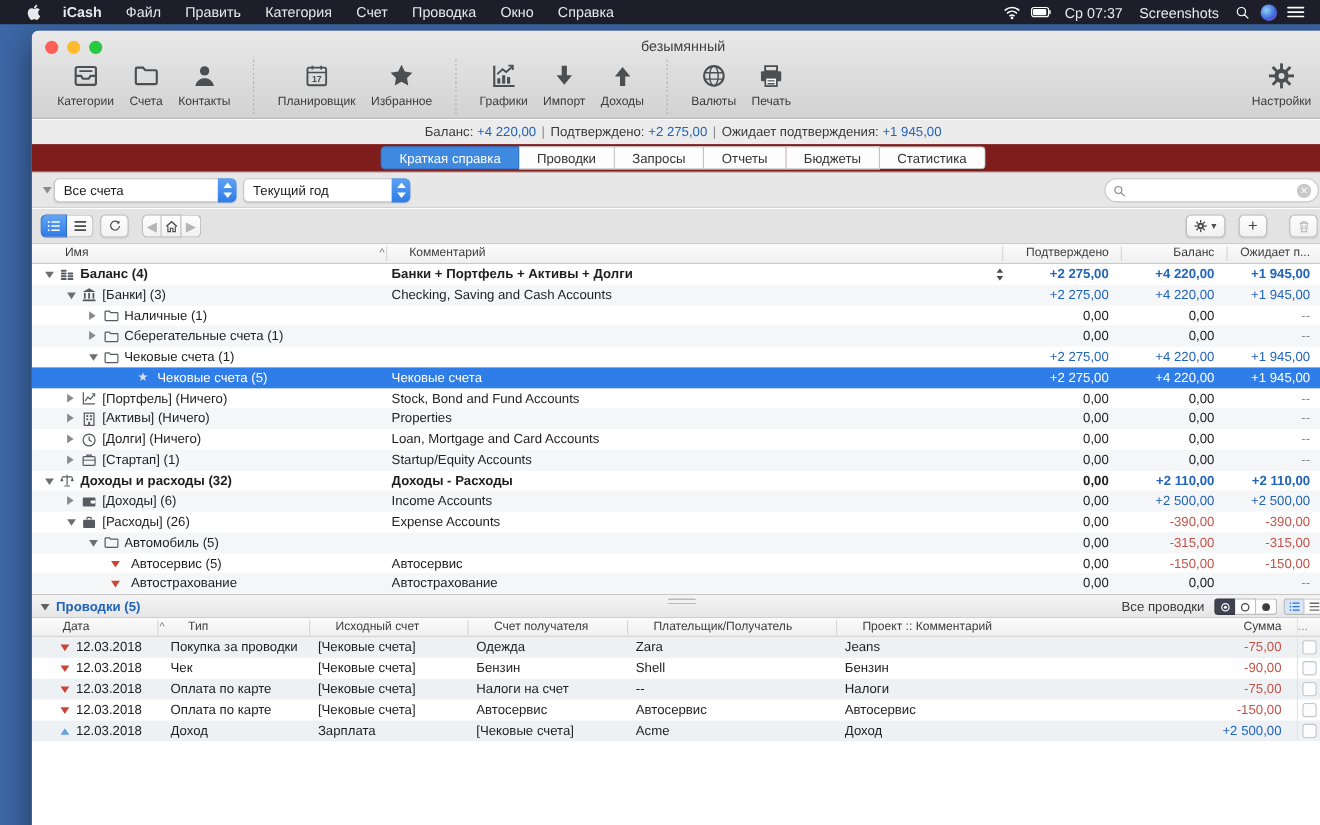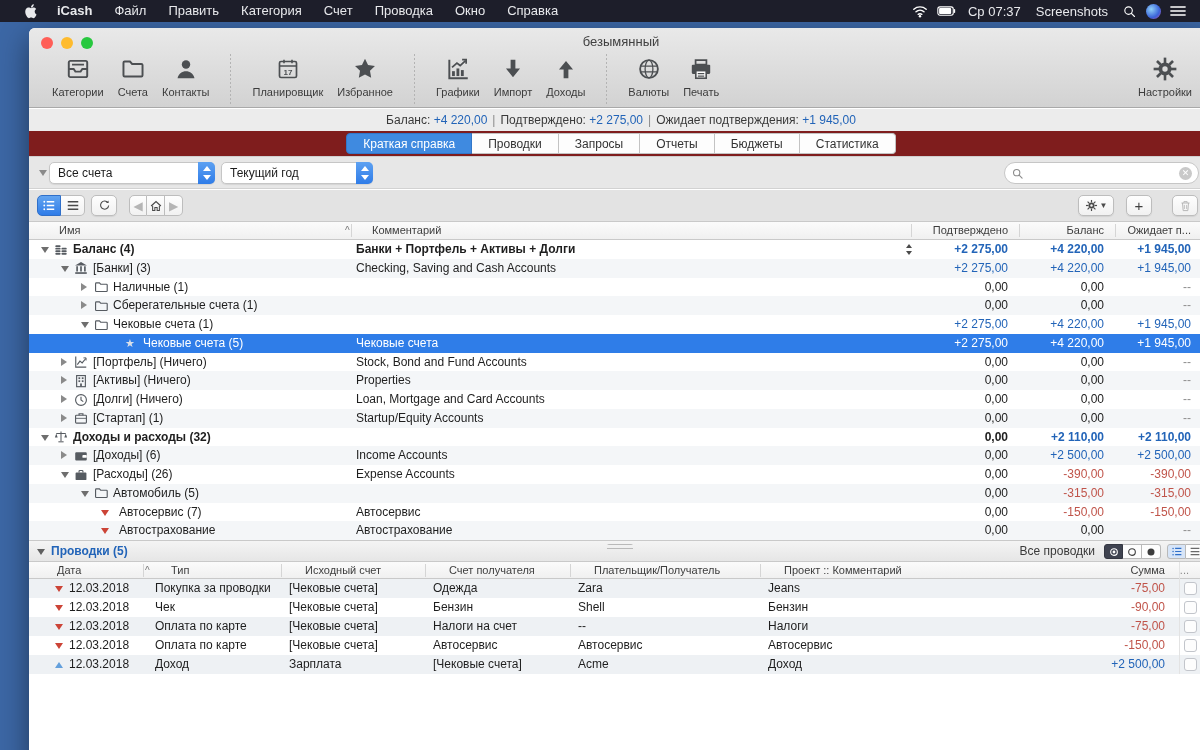--- a/index.html
+++ b/index.html
@@ -610,20 +610,21 @@
           <svg viewBox="0 0 16 16" width="100%" height="100%">
             <g stroke="currentColor" stroke-width="1.2" fill="none">
               <path d="M8 1.8v10.7"></path>
               <path d="M2.6 4h10.8"></path>
               <path d="M5 13.5h6"></path>
             </g>
             <path d="M2.6 4L1 8.6h3.2z M13.4 4l-1.6 4.6H15z" fill="currentColor"></path>
           </svg>
         </span>
     <span class="cell b" style="left:44px;right:600px">Доходы и расходы (32)</span>
+    <span class="cell b" style="left:327px;width:540px">Доходы - Расходы</span>
 
     <span class="cell num b c-zero" style="right:205px;width:120px">0,00</span>
     <span class="cell num b c-pos" style="right:109px;width:90px">+2 110,00</span>
     <span class="cell num b c-pos" style="right:22px;width:80px">+2 110,00</span>
   </div>
       <div class="row stripe" style="top:206.25px">
     <span class="tri r" style="left:32px"></span>
         <span class="tree-ico" style="left:45px;">
           <svg viewBox="0 0 16 16" width="100%" height="100%">
             <rect x="1.4" y="3.8" width="13.2" height="9.4" rx="1.2" fill="currentColor"></rect>
@@ -661,21 +662,21 @@
         </span>
     <span class="cell" style="left:84px;right:600px">Автомобиль (5)</span>
     <span class="cell" style="left:327px;width:540px"></span>
 
     <span class="cell num c-zero" style="right:205px;width:120px">0,00</span>
     <span class="cell num c-neg" style="right:109px;width:90px">-315,00</span>
     <span class="cell num c-neg" style="right:22px;width:80px">-315,00</span>
   </div>
       <div class="row" style="top:262.50px">
     <span class="tri exp" style="left:72px"></span>
-    <span class="cell" style="left:90px;right:600px">Автосервис (7)</span>
+    <span class="cell" style="left:90px;right:600px">Автосервис (5)</span>
     <span class="cell" style="left:327px;width:540px">Автосервис</span>
 
     <span class="cell num c-zero" style="right:205px;width:120px">0,00</span>
     <span class="cell num c-neg" style="right:109px;width:90px">-150,00</span>
     <span class="cell num c-neg" style="right:22px;width:80px">-150,00</span>
   </div>
       <div class="row stripe" style="top:281.25px">
     <span class="tri exp" style="left:72px"></span>
     <span class="cell" style="left:90px;right:600px">Автострахование</span>
     <span class="cell" style="left:327px;width:540px">Автострахование</span>

